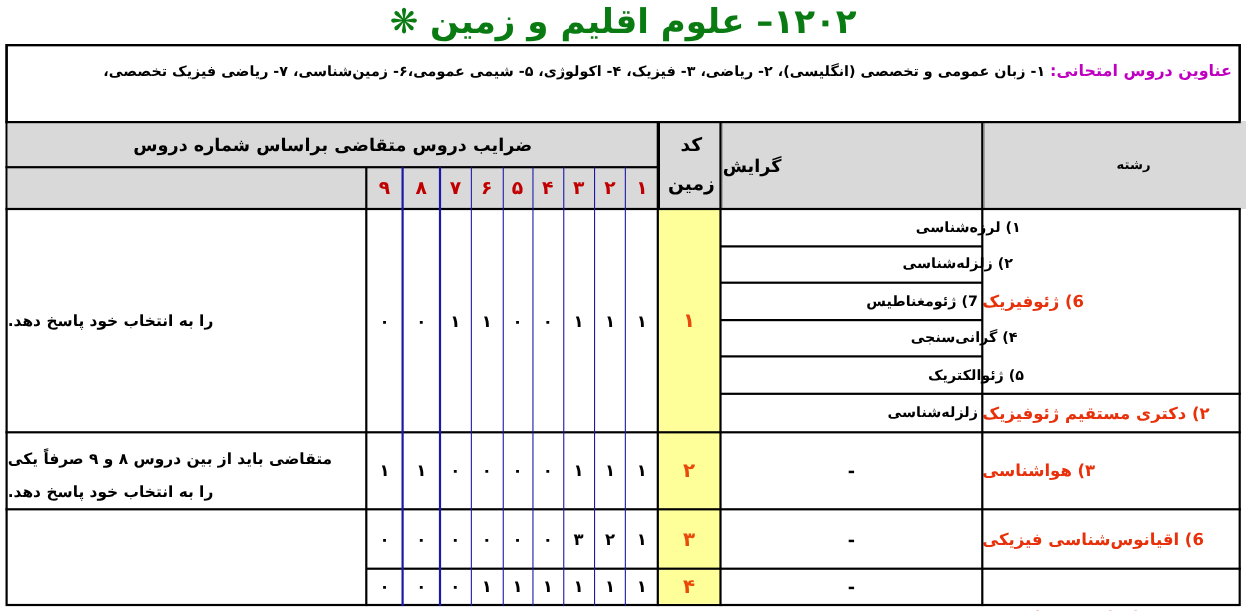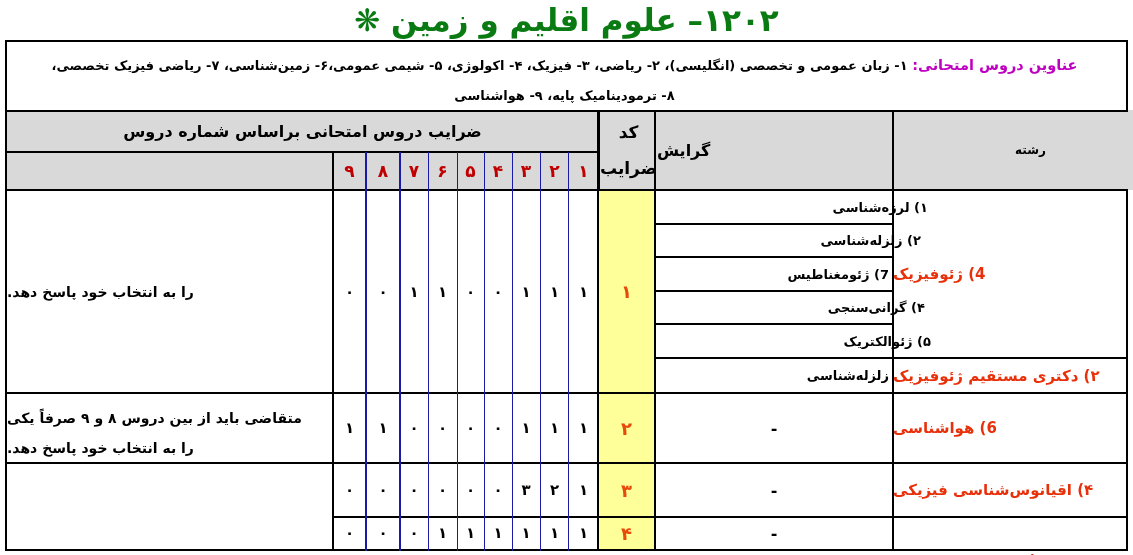--- a/index.html
+++ b/index.html
@@ -13,21 +13,21 @@
   }
 
   .frame {
     position: absolute; left: 5px; top: 40px; width: 1123px; height: 511px;
     border: 2px solid #000;
   }
 
   .intro {
     position: absolute; left: 5px; top: 40px; width: 1123px; height: 72px;
     border: 2px solid #000; border-bottom: 2px solid #000;
-    direction: rtl; text-align: center; padding: 8px 6px 0 2px;
+    direction: rtl; text-align: right; padding: 8px 6px 0 2px;
     font-size: 13px; font-weight: bold; line-height: 30px; color: #000;
   }
   .intro .lbl { color: #c000c0; font-size: 14.5px; }
 
   .cell { position: absolute; display: flex; align-items: center; justify-content: center; direction: rtl; }
   .hdr { background: #d9d9d9; font-weight: bold; color: #000; }
   .b-left { border-left: 2px solid #000; }
 
   .num-red { color: #c00000; font-weight: bold; font-size: 17px; }
   .num { color: #000; font-weight: bold; font-size: 15px; }
@@ -40,37 +40,36 @@
   .vline { position: absolute; background: #1a1aa8; }
   .hline { position: absolute; background: #000; }
 </style>
 </head>
 <body>
 
 <div class="title">۱۲۰۲– علوم اقلیم و زمین ❋</div>
 
 <div class="intro">
   <div><span class="lbl">عناوین دروس امتحانی:</span><span> ۱- زبان عمومی و تخصصی (انگلیسی)، ۲- ریاضی، ۳- فیزیک، ۴- اکولوژی، ۵- شیمی عمومی،۶- زمین‌شناسی، ۷- ریاضی فیزیک تخصصی،</span></div>
-  <div>۸- ترمودینامیک پایه، ۹- هواشناسی</div>
 </div>
 
 <div class="frame"></div>
 
 <div class="cell hdr b-left" style="left:893px;top:110px;width:273px;height:80px;font-size:12px;">
     <span>رشته</span>
   </div>
 <div class="cell hdr b-left" style="left:655px;top:110px;width:240px;height:80px;font-size:16px;justify-content:flex-end;">
     <span>گرایش</span>
   </div>
 <div class="cell hdr b-left" style="left:598px;top:110px;width:59px;height:80px;flex-direction:column;font-size:17px;line-height:36px;">
   <span>کد</span>
-  <span>ضرایب</span>
+  <span>زمین</span>
 </div>
 <div class="cell hdr" style="left:7px;top:110px;width:591px;height:42px;font-size:16px;">
-    <span>ضرایب دروس امتحانی براساس شماره دروس</span>
+    <span>ضرایب دروس متقاضی براساس شماره دروس</span>
   </div>
 <div class="cell hdr" style="left:7px;top:152px;width:326px;height:38px;"></div>
 
 <div class="cell hdr num-red" style="left:569px;top:152px;width:29px;height:38px;">
     <span>۱</span>
   </div>
 <div class="cell hdr num-red" style="left:540px;top:152px;width:29px;height:38px;">
     <span>۲</span>
   </div>
 <div class="cell hdr num-red" style="left:512px;top:152px;width:28px;height:38px;">
@@ -89,21 +88,21 @@
     <span>۷</span>
   </div>
 <div class="cell hdr num-red" style="left:366px;top:152px;width:34px;height:38px;">
     <span>۸</span>
   </div>
 <div class="cell hdr num-red" style="left:333px;top:152px;width:33px;height:38px;">
     <span>۹</span>
   </div>
 
 <div class="cell major" style="left:893px;top:190px;width:235px;height:168px;">
-    <span>4) ژئوفیزیک</span>
+    <span>6) ژئوفیزیک</span>
   </div>
 <div class="cell orient" style="left:694px;top:190px;width:238px;height:34px;">
     <span>۱) لرزه‌شناسی</span>
   </div>
 <div class="cell orient" style="left:655px;top:224px;width:238px;height:33px;margin-left:32px;">
     <span>۲) زلزله‌شناسی</span>
   </div>
 <div class="cell orient" style="left:655px;top:257px;width:238px;height:34px;">
     <span>7) ژئومغناطیس</span>
   </div>
@@ -151,21 +150,21 @@
   </div>
 <div class="cell num" style="left:333px;top:190px;width:33px;height:203px;">
     <span>۰</span>
   </div>
 
 <div class="cell note" style="left:7px;top:190px;width:326px;height:203px;flex-direction:column;align-items:flex-end;justify-content:center;">
   <span>را به انتخاب خود پاسخ دهد.</span>
 </div>
 
 <div class="cell major" style="left:893px;top:393px;width:235px;height:70px;">
-    <span>6) هواشناسی</span>
+    <span>۳) هواشناسی</span>
   </div>
 <div class="cell dash" style="left:655px;top:393px;width:238px;height:70px;">
     <span>-</span>
   </div>
 <div class="cell code" style="left:598px;top:393px;width:57px;height:70px;">
     <span>۲</span>
   </div>
 <div class="cell num" style="left:569px;top:393px;width:29px;height:70px;">
     <span>۱</span>
   </div>
@@ -192,21 +191,21 @@
   </div>
 <div class="cell num" style="left:333px;top:393px;width:33px;height:70px;">
     <span>۱</span>
   </div>
 <div class="cell note" style="left:7px;top:393px;width:326px;height:70px;flex-direction:column;align-items:flex-end;justify-content:flex-end;">
   <span>متقاضی باید از بین دروس ۸ و ۹ صرفاً یکی</span>
   <span>را به انتخاب خود پاسخ دهد.</span>
 </div>
 
 <div class="cell major" style="left:893px;top:463px;width:235px;height:54px;">
-    <span>۴) اقیانوس‌شناسی فیزیکی</span>
+    <span>6) اقیانوس‌شناسی فیزیکی</span>
   </div>
 <div class="cell dash" style="left:655px;top:463px;width:238px;height:54px;">
     <span>-</span>
   </div>
 <div class="cell code" style="left:598px;top:463px;width:57px;height:54px;">
     <span>۳</span>
   </div>
 <div class="cell num" style="left:569px;top:463px;width:29px;height:54px;">
     <span>۱</span>
   </div>

